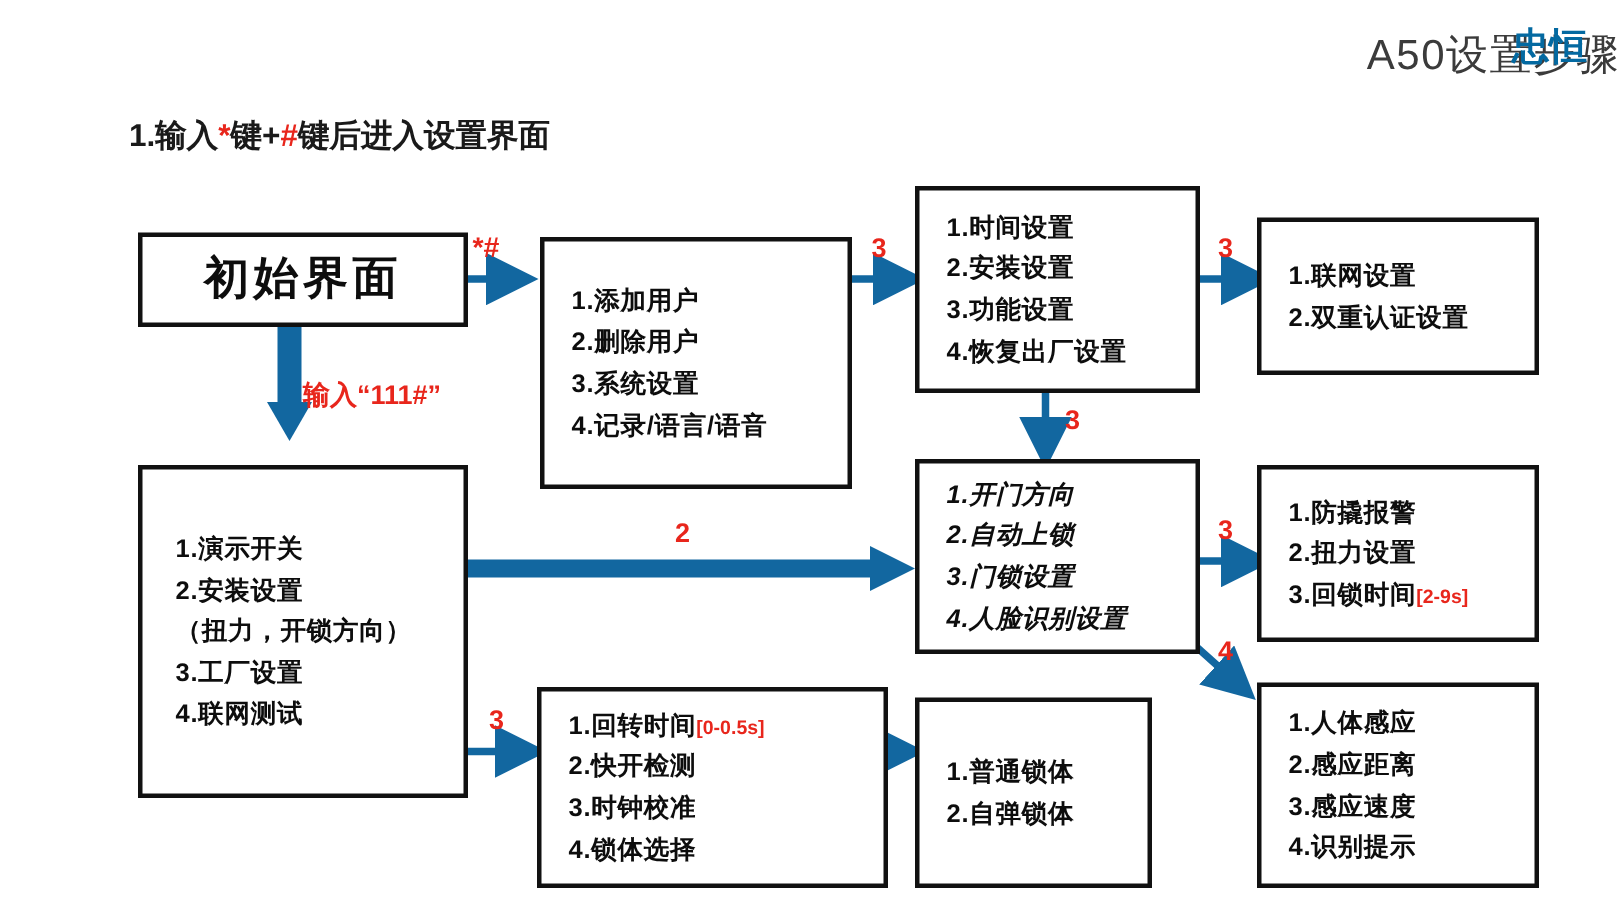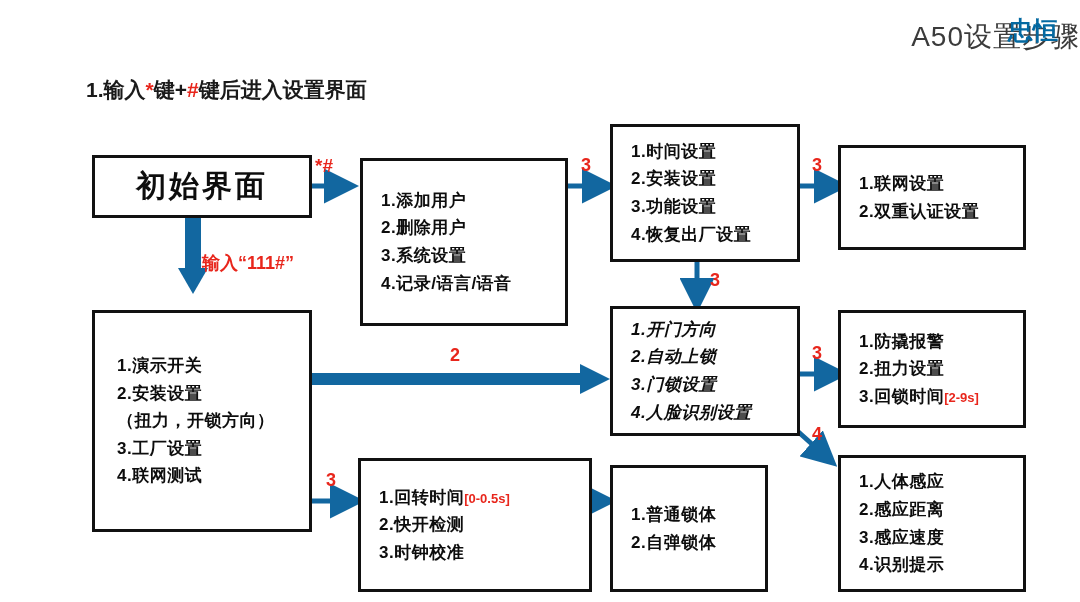--- a/index.html
+++ b/index.html
@@ -213,20 +213,21 @@
       <div class="line">2.扭力设置</div>
       <div class="line"><span>3.回锁时间</span><span class="note">[2-9s]</span></div>
     </div>
   </div>
 
   <div class="box" style="left:358px;top:458px;width:234px;height:134px;">
     <div class="lines">
       <div class="line"><span>1.回转时间</span><span class="note">[0-0.5s]</span></div>
       <div class="line">2.快开检测</div>
       <div class="line">3.时钟校准</div>
+      <div class="line">4.锁体选择</div>
     </div>
   </div>
 
   <div class="box" style="left:610px;top:465px;width:158px;height:127px;">
     <div class="lines">
       <div class="line">1.普通锁体</div>
       <div class="line">2.自弹锁体</div>
     </div>
   </div>
 

